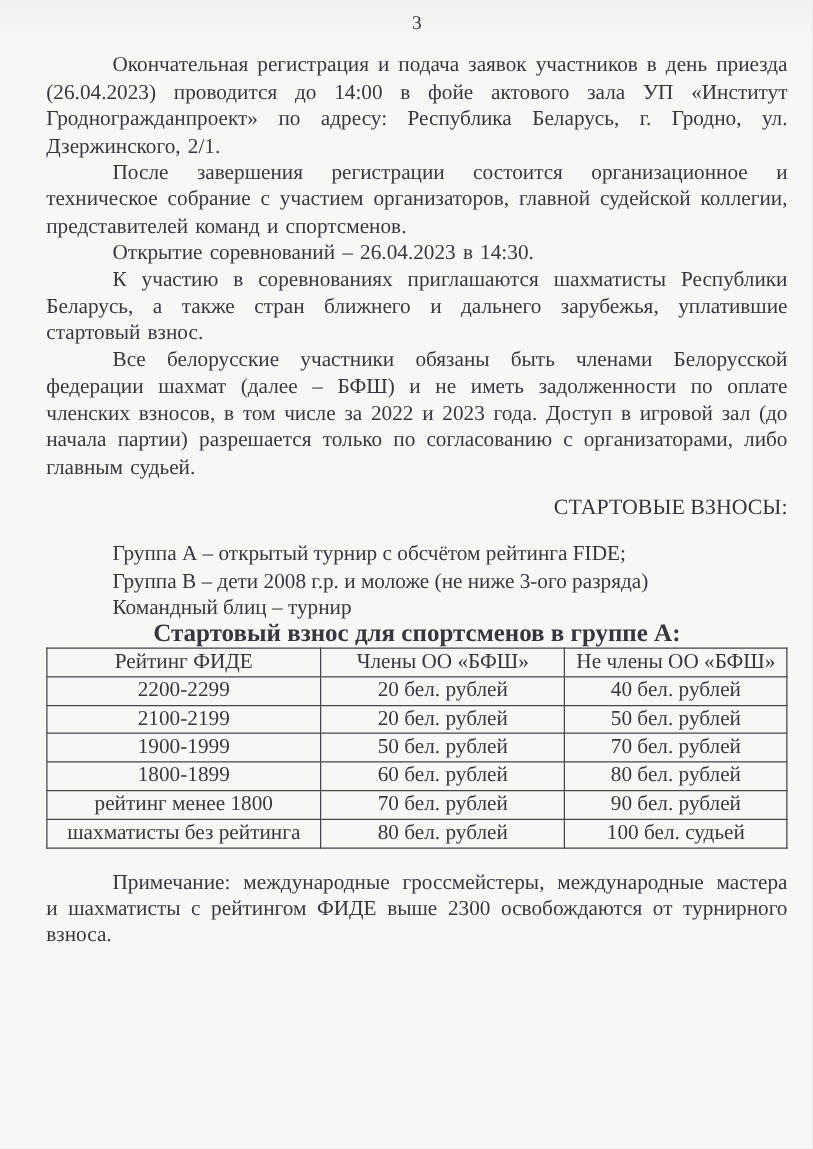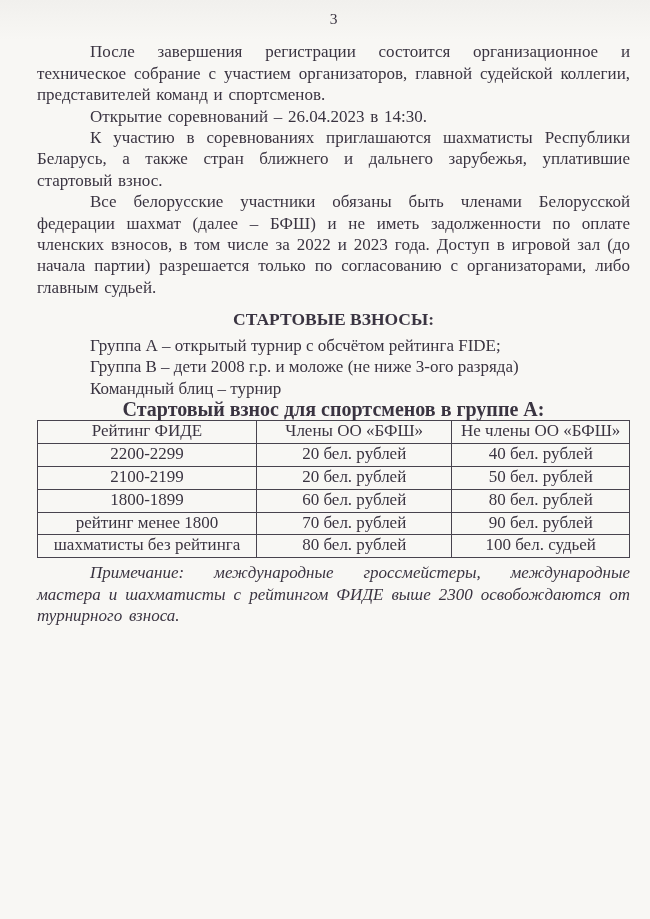--- a/index.html
+++ b/index.html
@@ -24,23 +24,23 @@
     font-size: 15.5px;
     margin-bottom: 12px;
   }
   p.body-par {
     margin: 0;
     text-align: justify;
     text-indent: 53px;
     word-spacing: 1.5px;
   }
   .fees-heading {
-    margin: 11px 0 4px 0;
-    text-align: center;
-    font-weight: bold;
+    margin: 11px 0 16px 0;
+    text-align: right;
+    font-weight: normal;
     font-size: 17.5px;
   }
   .group-line {
     padding-left: 53px;
     white-space: nowrap;
   }
   .table-title {
     text-align: center;
     font-weight: bold;
     font-size: 20px;
@@ -57,34 +57,34 @@
     text-align: center;
     padding: 0px 8px 1px 8px;
     line-height: 20.8px;
     overflow: hidden;
     white-space: nowrap;
   }
   col.c1 { width: 37%; }
   col.c2 { width: 33%; }
   col.c3 { width: 30%; }
   p.note {
-    margin: 4px 0 0 0;
-    font-style: italic;
+    margin: 16px 0 0 0;
     text-align: justify;
     text-indent: 53px;
     word-spacing: 2.5px;
   }
 </style>
 </head>
 <body>
 
 <div class="page">
 
   <div class="page-number">3</div>
 
+  <p class="body-par">Окончательная регистрация и подача заявок участников в день приезда (26.04.2023) проводится до 14:00 в фойе актового зала УП «Институт Гродногражданпроект» по адресу: Республика Беларусь, г. Гродно, ул. Дзержинского, 2/1.</p>
   <p class="body-par">После завершения регистрации состоится организационное и техническое собрание с участием организаторов, главной судейской коллегии, представителей команд и спортсменов.</p>
   <p class="body-par">Открытие соревнований – 26.04.2023 в 14:30.</p>
   <p class="body-par">К участию в соревнованиях приглашаются шахматисты Республики Беларусь, а также стран ближнего и дальнего зарубежья, уплатившие стартовый взнос.</p>
   <p class="body-par">Все белорусские участники обязаны быть членами Белорусской федерации шахмат (далее – БФШ) и не иметь задолженности по оплате членских взносов, в том числе за 2022 и 2023 года. Доступ в игровой зал (до начала партии) разрешается только по согласованию с организаторами, либо главным судьей.</p>
 
   <div class="fees-heading">СТАРТОВЫЕ ВЗНОСЫ:</div>
 
   <div class="group-line">Группа А – открытый турнир с обсчётом рейтинга FIDE;</div>
   <div class="group-line">Группа В – дети 2008 г.р. и моложе (не ниже 3-ого разряда)</div>
   <div class="group-line">Командный блиц – турнир</div>
@@ -109,20 +109,25 @@
         <td>2200-2299</td>
         <td>20 бел. рублей</td>
         <td>40 бел. рублей</td>
       </tr>
       <tr>
         <td>2100-2199</td>
         <td>20 бел. рублей</td>
         <td>50 бел. рублей</td>
       </tr>
       <tr>
+        <td>1900-1999</td>
+        <td>50 бел. рублей</td>
+        <td>70 бел. рублей</td>
+      </tr>
+      <tr>
         <td>1800-1899</td>
         <td>60 бел. рублей</td>
         <td>80 бел. рублей</td>
       </tr>
       <tr>
         <td>рейтинг менее 1800</td>
         <td>70 бел. рублей</td>
         <td>90 бел. рублей</td>
       </tr>
       <tr>

